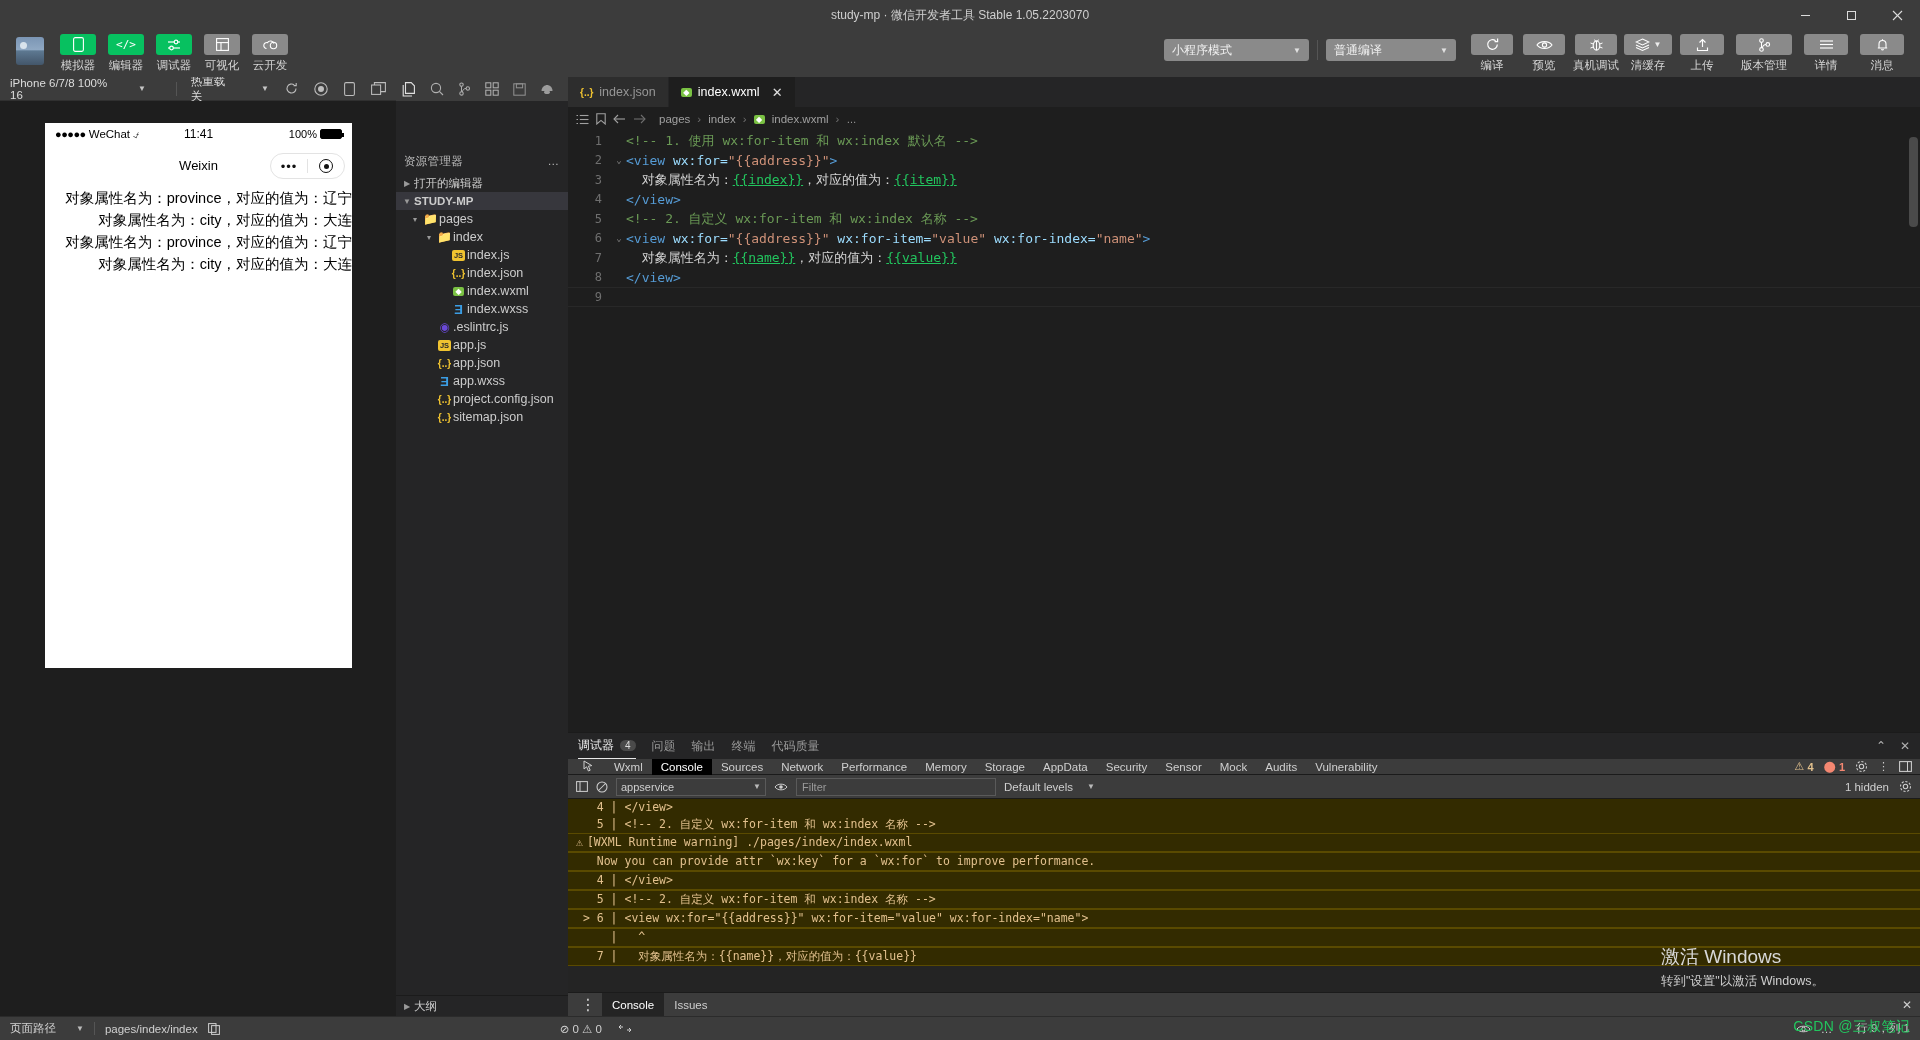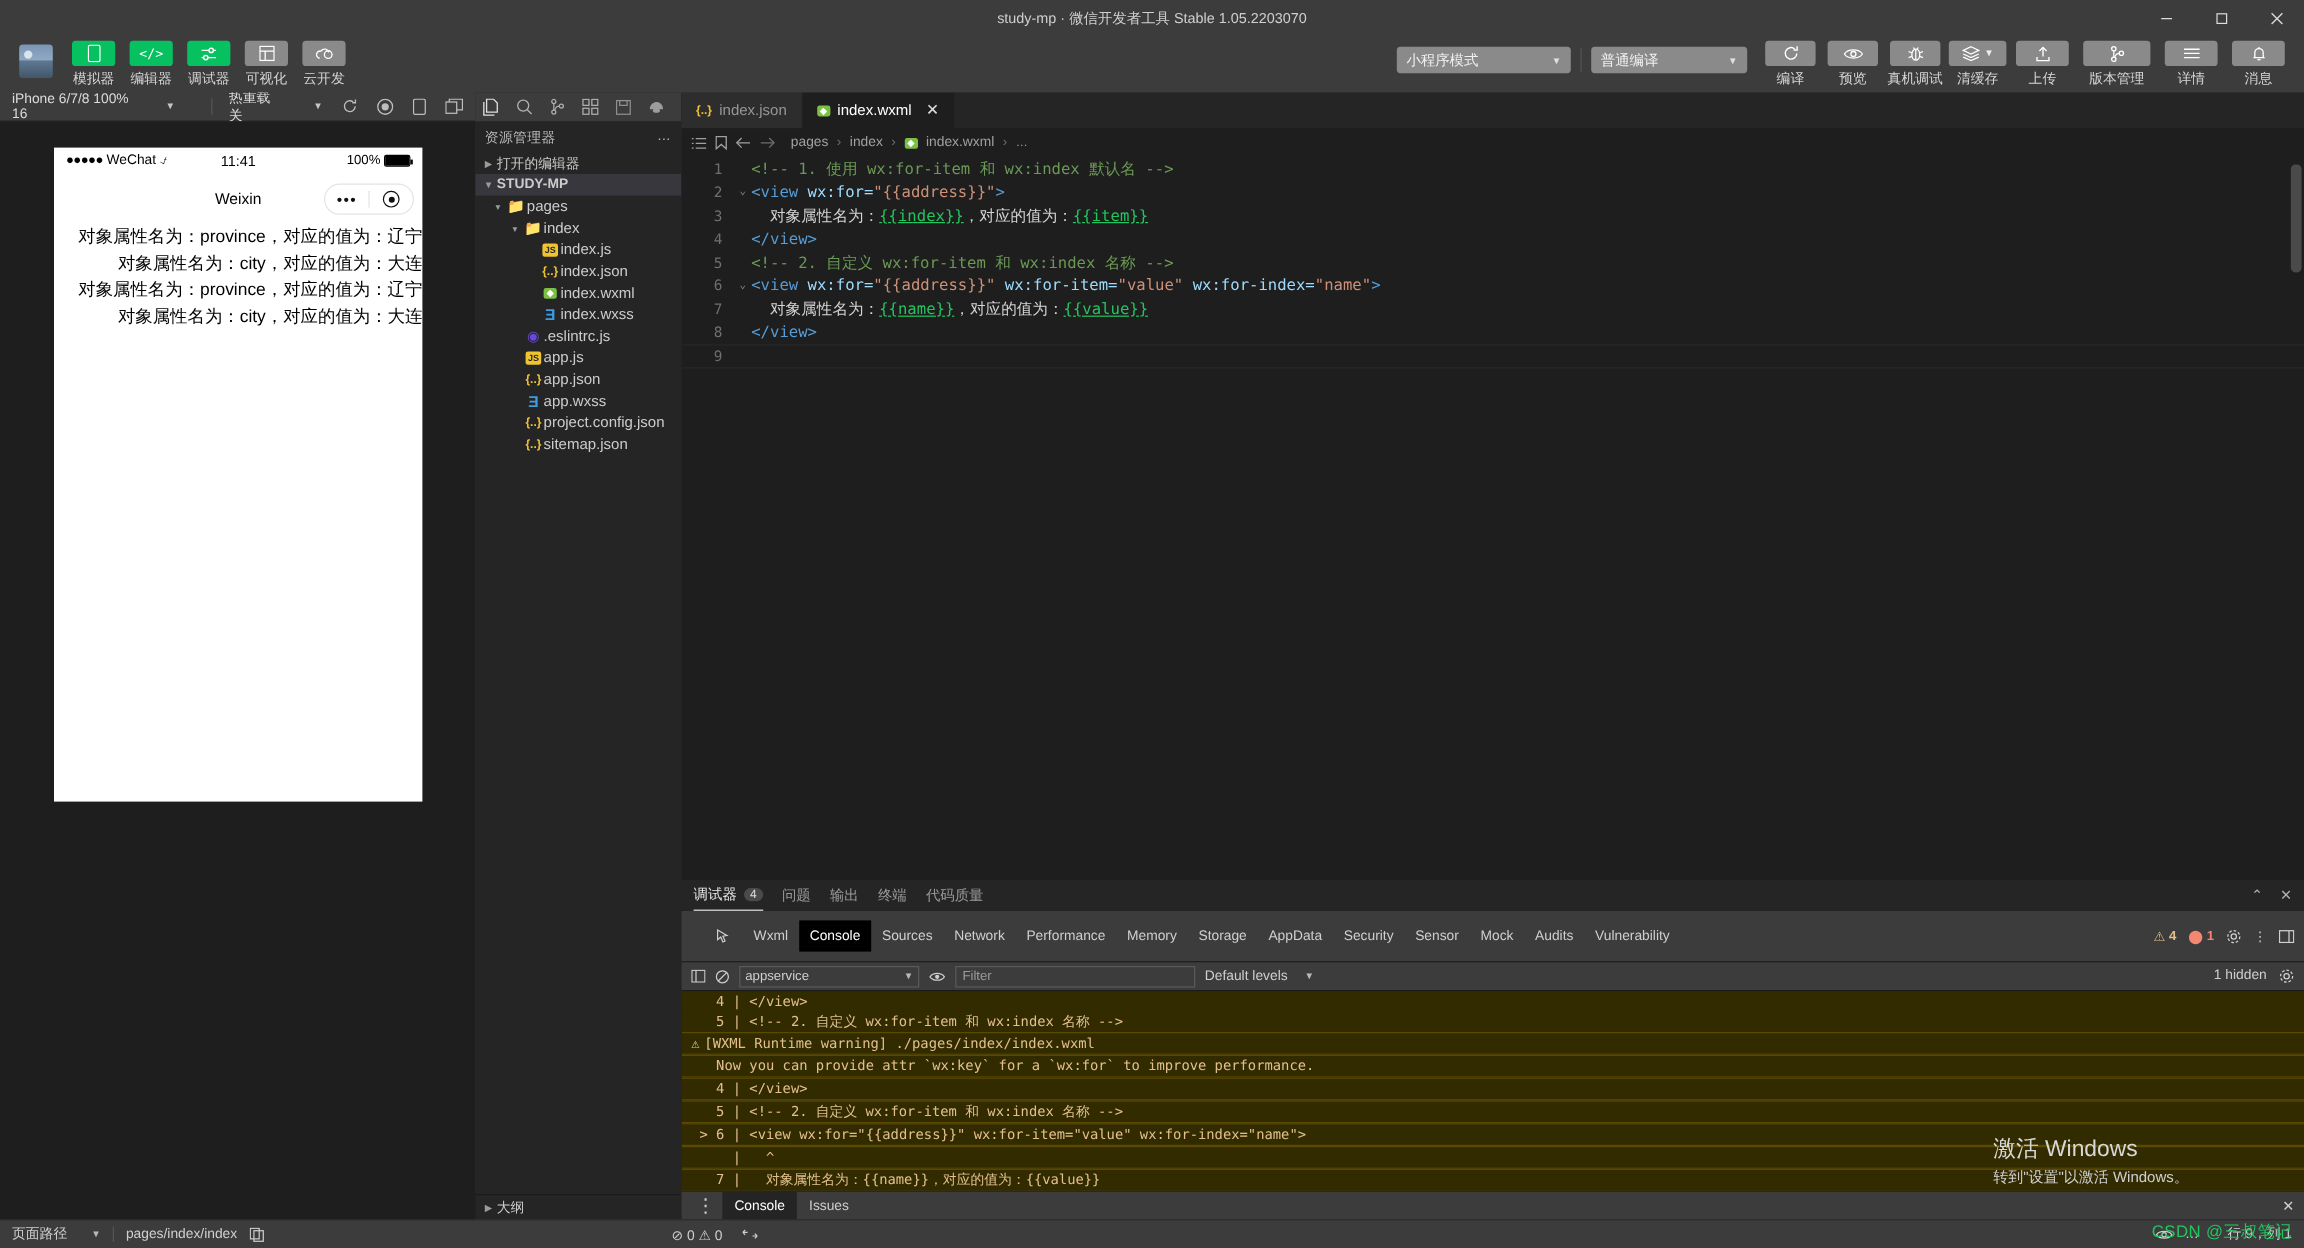--- a/index.html
+++ b/index.html
@@ -128,21 +128,21 @@
   .explorer {
     width: 172px; background: #252526; display: flex; flex-direction: column;
     flex: 0 0 172px; min-height: 0;
   }
   .exp-icons {
     height: 24px; display: flex; align-items: center; gap: 14px; padding-left: 6px;
     background: #3c3c3c; color: #b0b0b0;
   }
   .exp-title {
     display: flex; align-items: center; height: 26px; padding: 0 8px;
-    font-size: 11.5px; color: #bbbbbb; letter-spacing: .3px;
+    font-size: 11.5px; color: #bbbbbb; letter-spacing: .3px; margin-top: 47px;
   }
   .exp-title .dots3 { margin-left: auto; letter-spacing: 1px; }
   .exp-row {
     height: 18px; display: flex; align-items: center; font-size: 12.5px;
     color: #cccccc; padding-left: 4px; white-space: nowrap;
   }
   .exp-row.section { color: #cccccc; font-size: 11.5px; }
   .exp-row.selected { background: #37373d; }
   .tw { width: 14px; text-align: center; font-size: 8px; color: #9a9a9a; }
   .fi { width: 17px; display:inline-flex; align-items:center; justify-content:center; font-size:10px; }
@@ -186,42 +186,42 @@
 
   
   .dbg { height: 284px; flex: 0 0 284px; background: #252526; display: flex; flex-direction: column; border-top: 1px solid #1b1b1b;}
   .dbg-tabs { height: 26px; display: flex; align-items: center; padding-left: 10px; gap: 16px; position:relative; background:#252526;}
   .dbg-tab { font-size: 12px; color: #9a9a9a; display: flex; align-items: center; gap: 6px; height:26px; }
   .dbg-tab.active { color: #e8e8e8; border-bottom: 1px solid #e8e8e8; }
   .dbg-badge { background: #4a4a4a; border-radius: 8px; font-size: 10px; padding: 0 5px; color:#ddd; }
   .dbg-actions { margin-left: auto; display: flex; gap: 14px; padding-right: 10px; color:#b0b0b0; font-size:12px;}
   .devtools { flex: 1; display: flex; flex-direction: column; background: #242424; min-height:0;}
   .dt-tabbar {
-    height: 43px; display: flex; align-items: center; gap: 0; background: #3c3c3c;
-    padding-left: 20px; border-bottom: 1px solid #1b1b1b;
+    height: 16px; display: flex; align-items: center; gap: 0; background: #3c3c3c;
+    padding-left: 6px; border-bottom: 1px solid #1b1b1b;
   }
   .dt-tab { font-size: 11.5px; color: #cfcfcf; padding: 0 9px; height: 26px; display:flex;align-items:center; }
   .dt-tab.active { background: #000; color: #fff; }
   .dt-right { margin-left:auto; display:flex; align-items:center; gap:10px; padding-right:8px; font-size:11px; }
   .warn-pill { color:#e2c08d; display:flex; align-items:center; gap:3px;}
   .err-pill { color:#f48771; display:flex; align-items:center; gap:3px;}
   .dt-filterbar {
     height: 24px; display: flex; align-items: center; gap: 8px; padding: 0 8px;
     background: #3c3c3c; border-bottom: 1px solid #1b1b1b; font-size: 11.5px; color:#cfcfcf;
   }
   .ctx-sel {
     display:flex; align-items:center; justify-content:space-between; width: 150px;
     background:#3c3c3c; border:1px solid #5a5a5a; height:18px; padding:0 4px; font-size:11px;
   }
   .filter-box {
     width: 200px; height: 18px; background: #3c3c3c; border: 1px solid #5a5a5a;
     color: #9a9a9a; font-size: 11px; padding: 0 5px; display:flex; align-items:center;
   }
   .levels { display:flex; align-items:center; gap:4px; }
-  .dt-right2 { margin-left:auto; display:flex; gap:10px; color:#cfcfcf;}
+  .dt-right2 { margin-left:auto; display:flex; align-items:center; gap:10px; color:#cfcfcf;}
   .console-body { flex: 1; overflow: hidden; font-family: "DejaVu Sans Mono", "Liberation Mono", monospace; font-size: 11.5px; min-height:0;}
   .con-row { display: flex; padding: 1px 0 1px 8px; line-height: 15px; position:relative; }
   .con-warnblock { background: #332b00; border-top: 1px solid #5a4a00; border-bottom: 1px solid #5a4a00; color:#e2c08d;}
   .con-pre { background: #332b00; color:#e2c08d; }
   .warn-tri { color:#e2c08d; margin-right:4px; }
   .drawer {
     height: 24px; background: #3c3c3c; border-top: 1px solid #1b1b1b;
     display: flex; align-items: center; padding-left: 6px; gap: 0;
   }
   .dr-tab { font-size: 11.5px; padding: 0 10px; height:24px; display:flex;align-items:center; color:#cfcfcf;}

